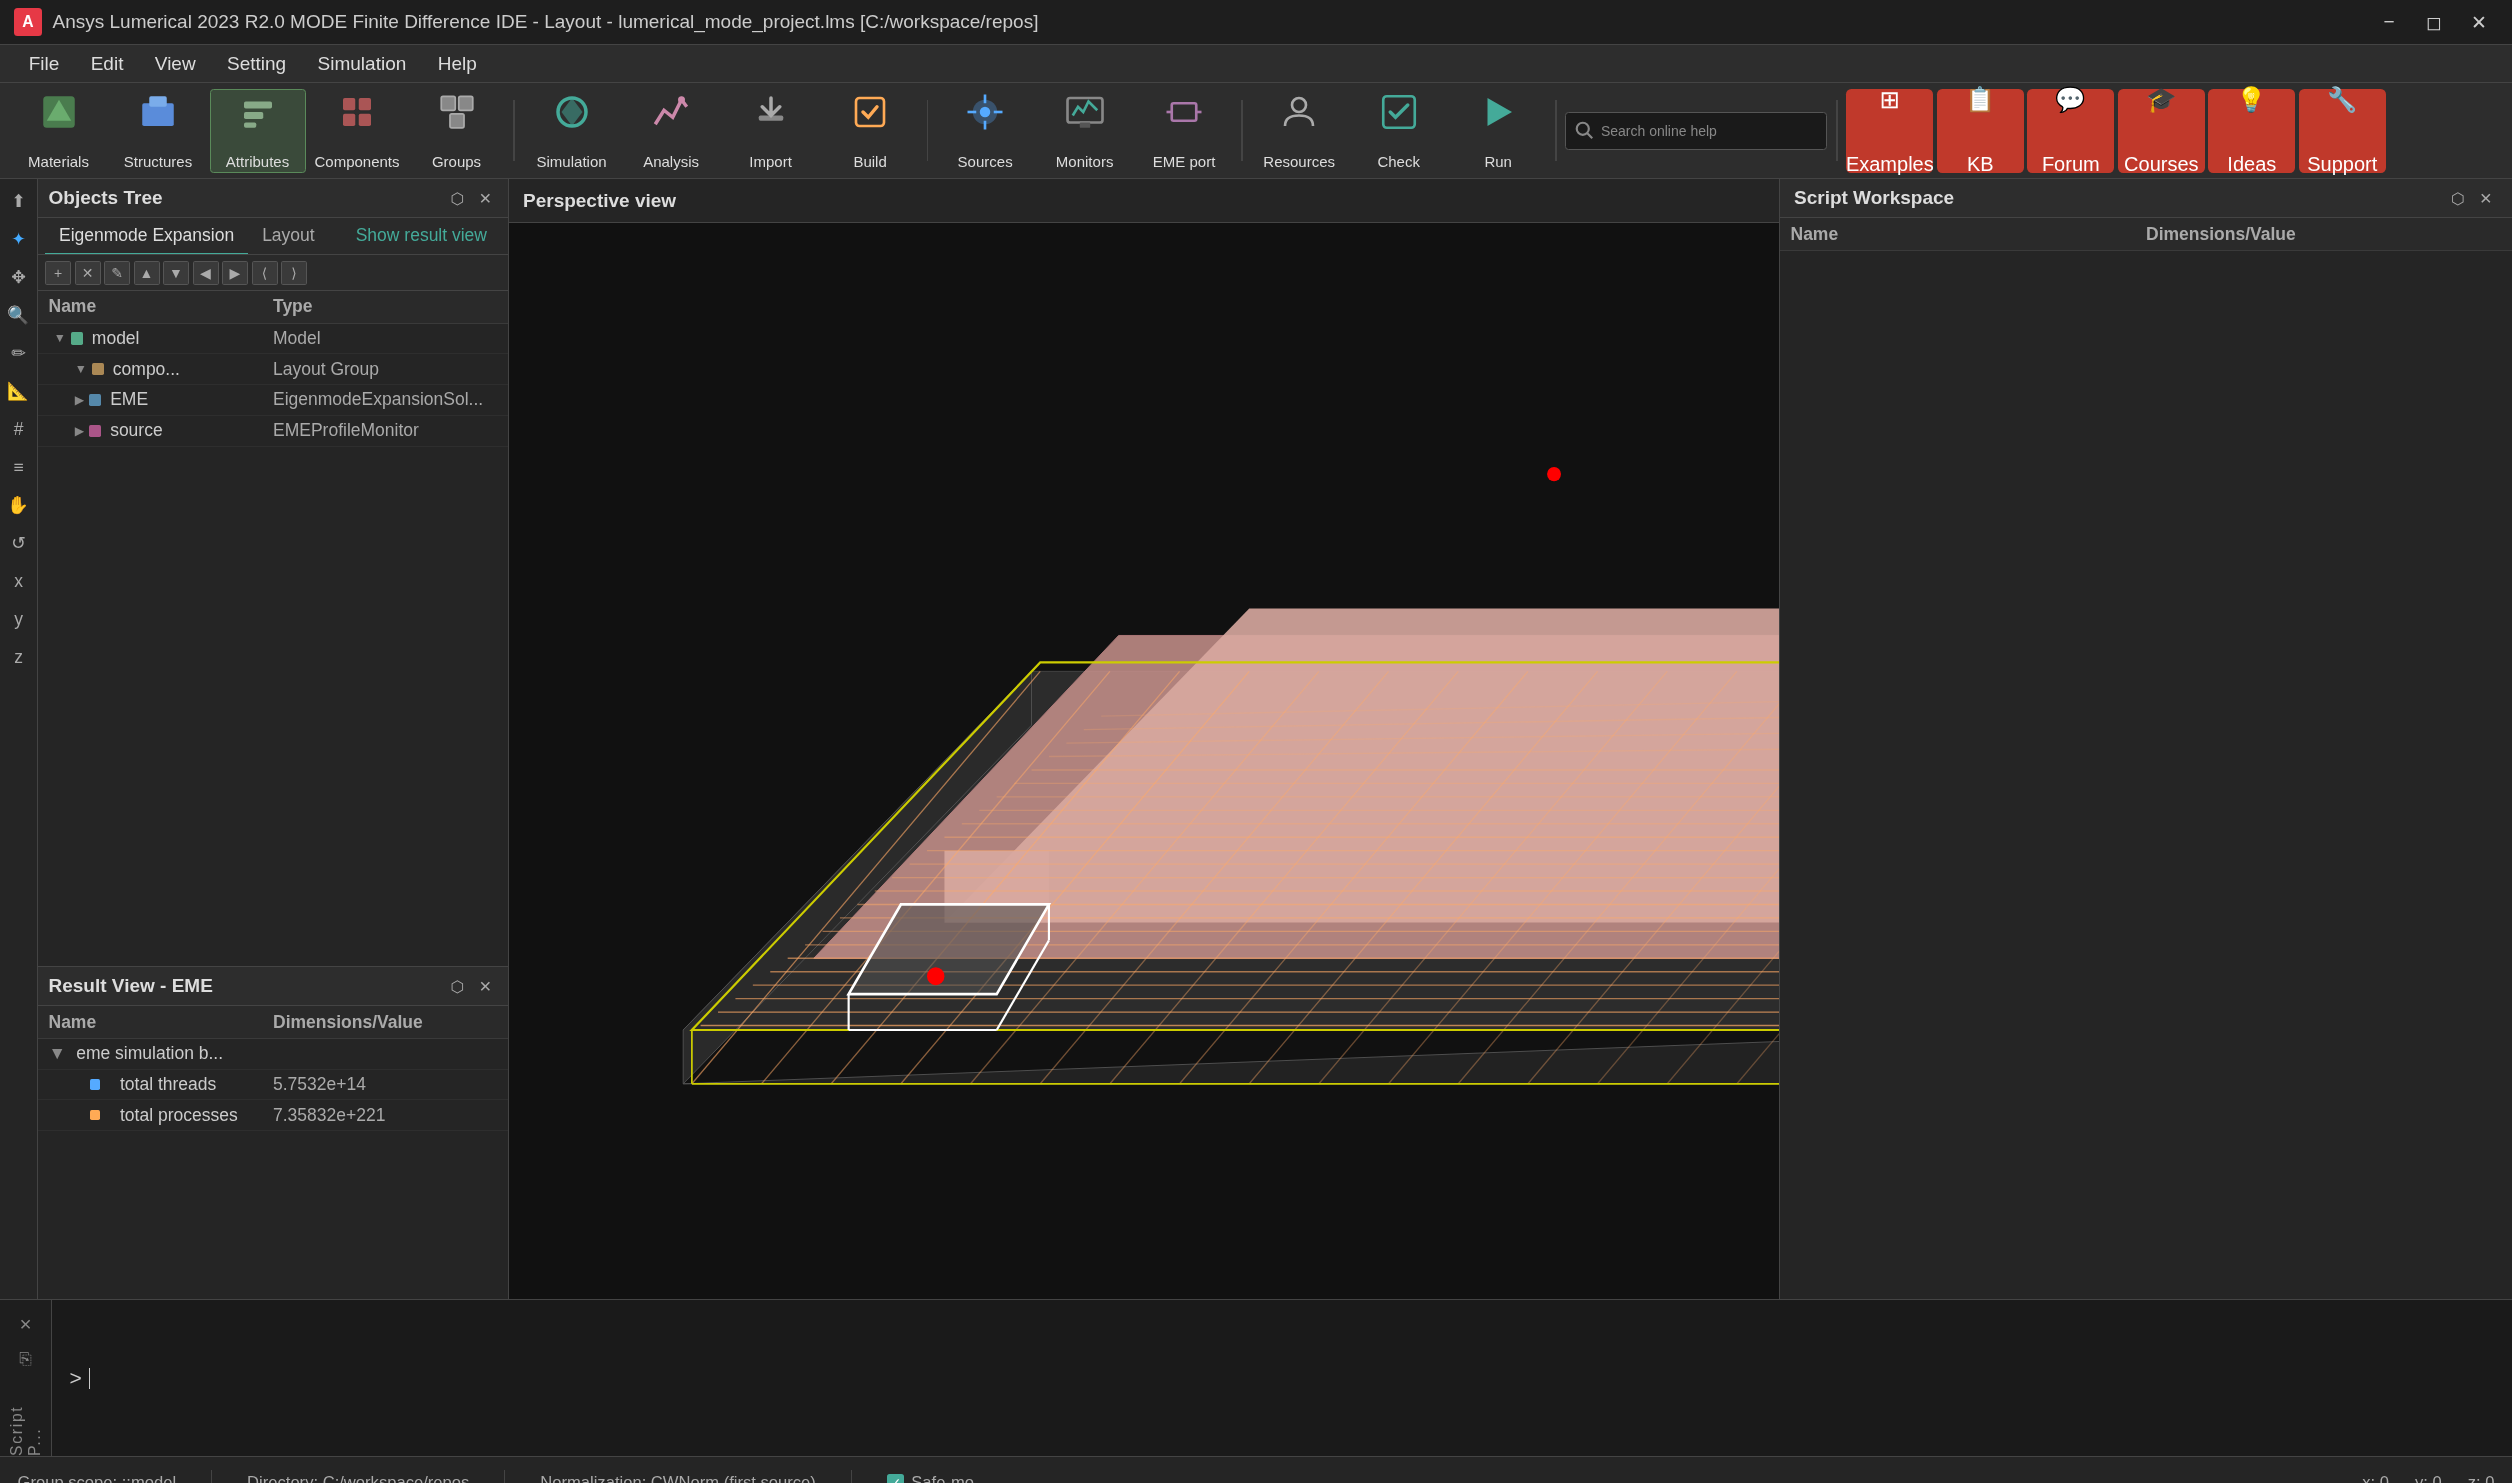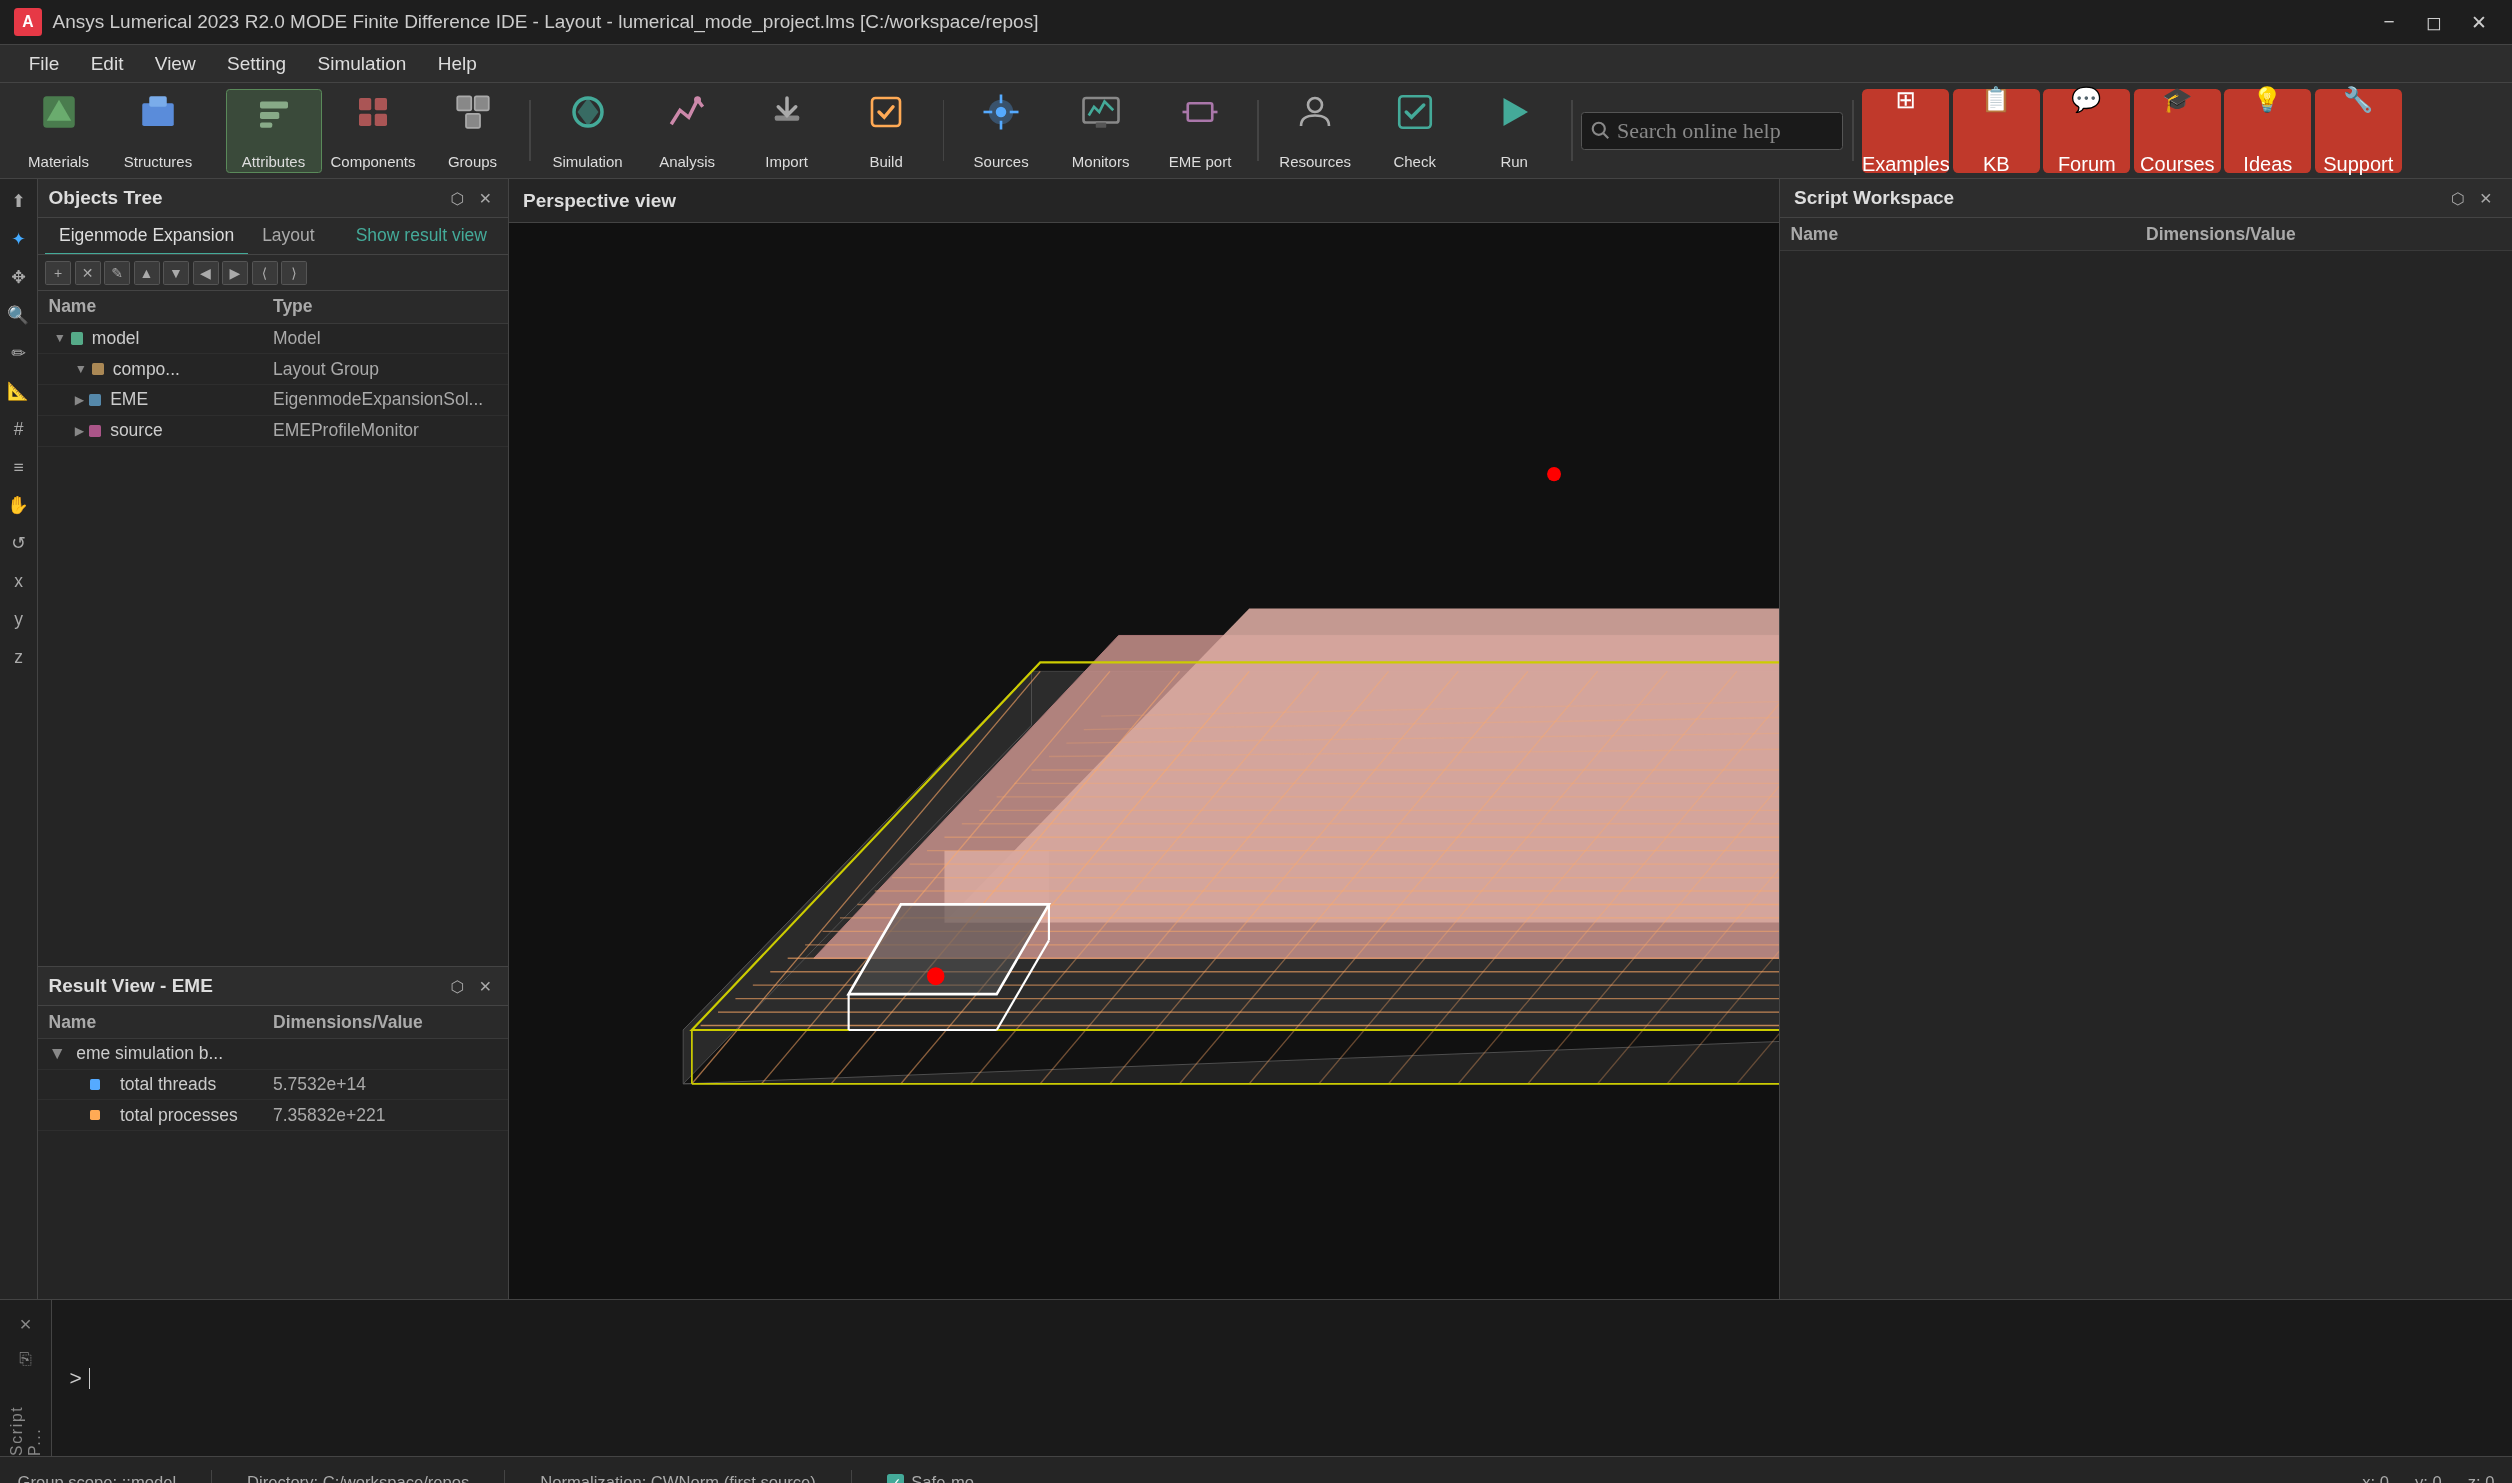--- a/index.html
+++ b/index.html
@@ -133,24 +133,23 @@
       border-radius: 3.5px;
       padding: 3.5px 8.7px;
       width: 262px;
       height: 38px;
       gap: 7px;
     }
     .toolbar-search input {
       background: transparent;
       border: none;
       color: #ccc;
-      font-size: 22px;
+      font-size: 14px;
       outline: none;
       width: 192px;
-      font-family: Liberation Serif, serif;
     }
     .toolbar-search input::placeholder { color: #888; }
 
     
     .tool-sep {
       width: 1.7px;
       height: 61px;
       background: #444;
       margin: 0 5.2px;
     }
@@ -536,21 +535,20 @@
 
     
     .tool-icon-svg {
       width: 42px; height: 42px;
     }
 
     
     .tool-btn.highlighted {
       background: #3a4a3a;
       border: 0.9px solid #5a8a5a;
-      margin-left: 16px;
     }
 
     
     .qicon {
       font-size: 24.4px;
     }
   </style>
 </head>
 <body>
 

